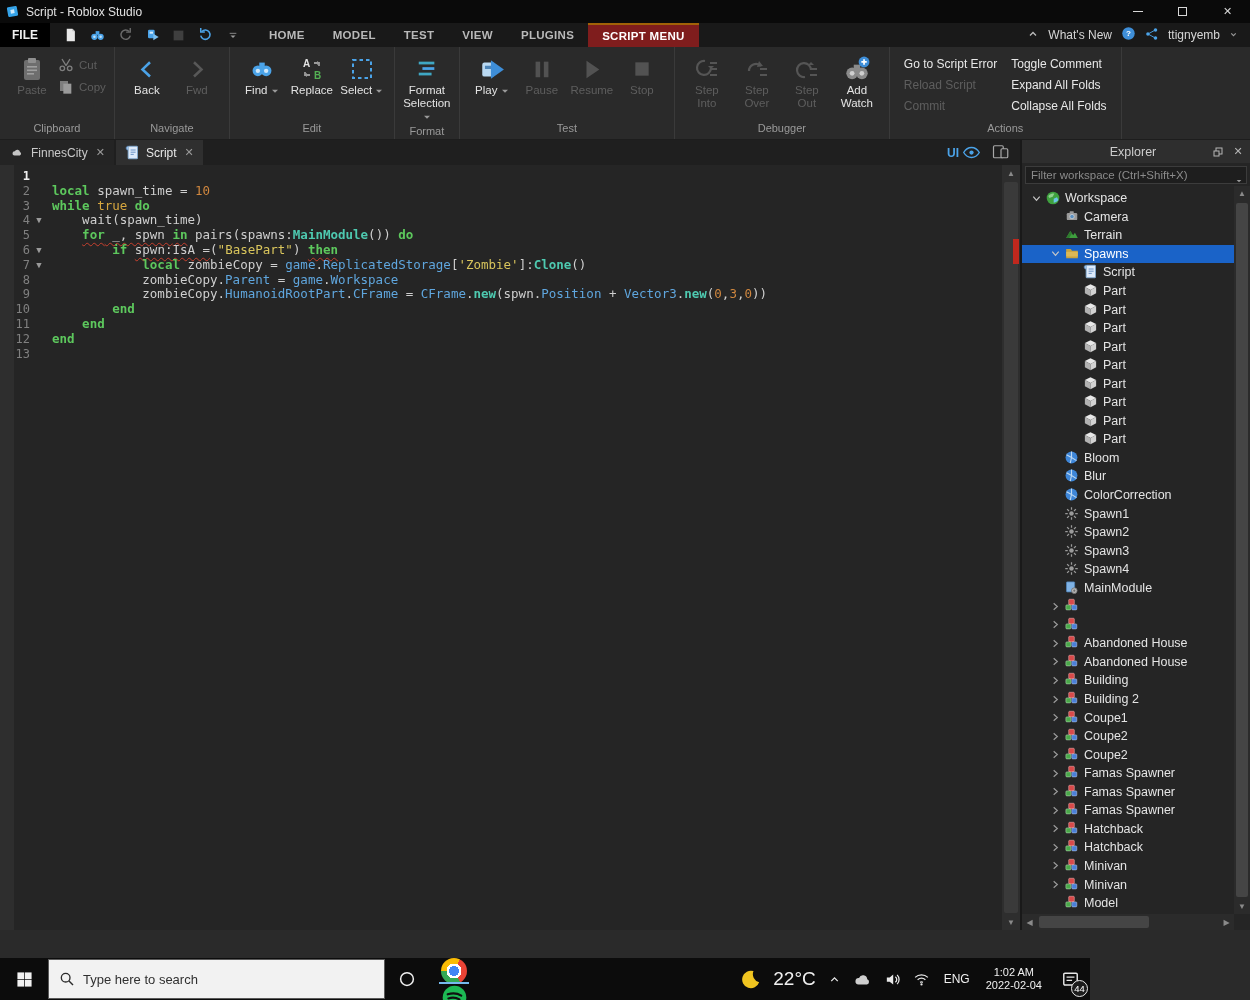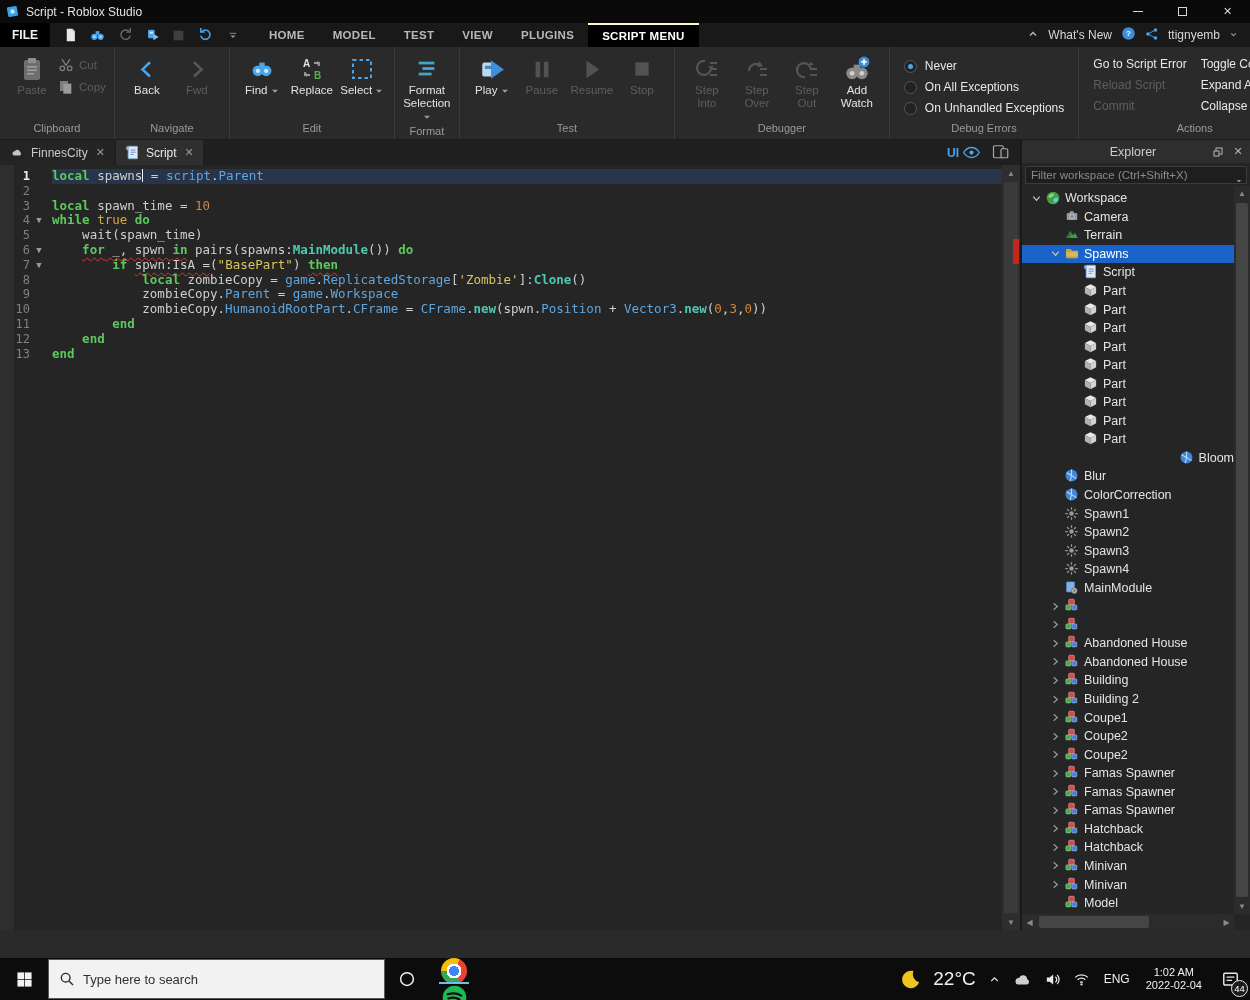--- a/index.html
+++ b/index.html
@@ -17,21 +17,21 @@
   .win-btn .restore { width:9px; height:9px; border:1px solid #d8d8d8; position:relative; background:#0a0a0a; }
   .win-btn .restore:before { content:""; position:absolute; left:2px; top:-3px; width:9px; height:9px; border:1px solid #d8d8d8; z-index:-1; }
 
   
   .menubar { position:absolute; left:0; top:23px; width:1250px; height:24px; background:#191919; display:flex; align-items:stretch; }
   .file-btn { width:50px; background:#000; color:#f0f0f0; font-size:12px; font-weight:bold; display:flex; align-items:center; justify-content:center; }
   .qa { display:flex; align-items:center; gap:10px; padding:0 14px 0 12px; }
   .qa .qa-ic { width:17px; height:17px; display:flex; align-items:center; justify-content:center; }
   .menu-tabs { display:flex; align-items:stretch; }
   .menu-tab { padding:0 14px; display:flex; align-items:center; color:#b9b9b9; font-size:11.5px; font-weight:bold; letter-spacing:.3px; }
-  .menu-tab.active { background:#000000; color:#fff; border-top:2px solid #fef9c3; }
+  .menu-tab.active { background:#7f1d1d; color:#fff; border-top:2px solid #a16207; }
   .menu-right { margin-left:auto; display:flex; align-items:center; gap:9px; padding-right:12px; color:#d6d6d6; font-size:12px; }
 
   
   .ribbon { position:absolute; left:0; top:47px; width:1250px; height:93px; background:#2a2a2a; display:flex; border-bottom:1px solid #1d1d1d; }
   .rgroup { position:relative; display:flex; flex-direction:column; border-right:1px solid #3a3a3a; padding:4px 8px 2px 8px; }
   .rgroup .gbody { display:flex; flex:1; align-items:flex-start; gap:2px; }
   .rgroup .glabel { text-align:center; color:#9a9a9a; font-size:11px; padding:2px 0 3px; }
   .rbtn { display:flex; flex-direction:column; align-items:center; width:48px; padding-top:3px; }
   .rbtn .ric { width:28px; height:30px; display:flex; align-items:center; justify-content:center; }
   .rbtn .rlab { font-size:11.5px; line-height:13px; text-align:center; color:#e3e3e3; }
@@ -105,21 +105,21 @@
   .exp-vscroll .sarrow { position:absolute; left:0; width:16px; height:15px; display:flex; align-items:center; justify-content:center; color:#8a8a8a; font-size:8px; }
   .exp-vscroll .sthumb { position:absolute; left:2px; right:2px; top:17px; bottom:17px; background:#454545; border-radius:2px; }
   .exp-hscroll { position:absolute; left:0; right:16px; bottom:0; height:16px; background:#2b2b2b; display:flex; align-items:center; }
   .exp-hscroll .harrow { width:15px; text-align:center; color:#8a8a8a; font-size:8px; }
   .exp-hscroll .hthumb { height:12px; width:110px; background:#454545; border-radius:2px; margin-left:2px; }
 
   
   .statusstrip { position:absolute; left:0; top:930px; width:1250px; height:28px; background:#2a2a2a; }
 
   
-  .taskbar { position:absolute; left:0; top:958px; width:1250px; height:42px; background:#0c0c0c; display:flex; align-items:center; }
+  .taskbar { position:absolute; left:0; top:958px; width:1090px; height:42px; background:#0c0c0c; display:flex; align-items:center; }
   .startbtn { width:48px; height:42px; display:flex; align-items:center; justify-content:center; }
   .searchbox { width:337px; height:40px; background:#f2f2f2; border:1px solid #5a5a5a; display:flex; align-items:center; gap:8px; padding:0 10px; }
   .searchbox input { border:none; background:transparent; font-size:13px; color:#1a1a1a; width:260px; outline:none; font-family:"Liberation Sans",sans-serif; }
   .searchbox input::placeholder { color:#303030; }
   .cortana { width:44px; height:42px; display:flex; align-items:center; justify-content:center; }
   .tb-icons { display:flex; align-items:stretch; height:42px; margin-left:2px;flex-direction:column; }
   .tb-slot { width:46px; height:42px; display:flex; align-items:center; justify-content:center; position:relative; }
   .tb-slot.active { background:#3d3d3d; }
   .tb-slot.running:after { content:""; position:absolute; bottom:0; left:8px; right:8px; height:2px; background:#76b9ed; }
   .tb-slot .badge, .tray-notif .badge { position:absolute; right:2px; bottom:3px; min-width:17px; height:17px; border-radius:50%; background:#1d1d1d; border:1.5px solid #e8e8e8; color:#fff; font-size:9.5px; display:flex; align-items:center; justify-content:center; }
@@ -493,39 +493,20 @@
               </span>
             </div>
             <div class="rlab">Add</div>
             <div class="rlab">Watch</div>
           </div>
         </div>
         <div class="glabel">Debugger</div>
       </div>
       <div class="rgroup">
         <div class="gbody">
-          <div class="radio-col">
-            <div class="radio-row">
-              <span class="radio-dot sel"></span>
-              <span>Never</span>
-            </div>
-            <div class="radio-row">
-              <span class="radio-dot"></span>
-              <span>On All Exceptions</span>
-            </div>
-            <div class="radio-row">
-              <span class="radio-dot"></span>
-              <span>On Unhandled Exceptions</span>
-            </div>
-          </div>
-        </div>
-        <div class="glabel">Debug Errors</div>
-      </div>
-      <div class="rgroup">
-        <div class="gbody">
           <div class="links-cols">
             <div class="links-col">
               <div class="linkbtn">Go to Script Error</div>
               <div class="linkbtn disabled">Reload Script</div>
               <div class="linkbtn disabled">Commit</div>
             </div>
             <div class="links-col">
               <div class="linkbtn">Toggle Comment</div>
               <div class="linkbtn">Expand All Folds</div>
               <div class="linkbtn">Collapse All Folds</div>
@@ -625,21 +606,20 @@
             <div class="grow">
               <span class="lnum">12</span>
               <span class="fold"></span>
             </div>
             <div class="grow">
               <span class="lnum">13</span>
               <span class="fold"></span>
             </div>
           </div>
         <div class="codearea" id="codearea">
-            <div class="cl current"><span class="seg k">local</span><span class="seg p"> spawns</span><span class="cursor"></span><span class="seg p"> = </span><span class="seg b">script</span><span class="seg p">.</span><span class="seg b">Parent</span></div>
             <div class="cl"></div>
             <div class="cl"><span class="seg k">local</span><span class="seg p"> spawn_time = </span><span class="seg n">10</span></div>
             <div class="cl"><span class="seg k">while</span><span class="seg p"> </span><span class="seg o">true</span><span class="seg p"> </span><span class="seg k">do</span></div>
             <div class="cl"><span class="seg p">    wait(spawn_time)</span></div>
             <div class="cl"><span class="seg p">    </span><span class="seg k sq">for</span><span class="seg p sq"> _, spwn </span><span class="seg k sq">in</span><span class="seg p"> pairs(spawns:</span><span class="seg t">MainModule</span><span class="seg p">()) </span><span class="seg k">do</span></div>
             <div class="cl"><span class="seg p">        </span><span class="seg k">if</span><span class="seg p"> </span><span class="seg p sq">spwn:IsA =</span><span class="seg p">(</span><span class="seg s">"BasePart"</span><span class="seg p">) </span><span class="seg k sq">then</span></div>
             <div class="cl"><span class="seg p">            </span><span class="seg k">local</span><span class="seg p"> zombieCopy = </span><span class="seg b">game</span><span class="seg p">.</span><span class="seg b">ReplicatedStorage</span><span class="seg p">[</span><span class="seg s">'Zombie'</span><span class="seg p">]:</span><span class="seg t">Clone</span><span class="seg p">()</span></div>
             <div class="cl"><span class="seg p">            zombieCopy.</span><span class="seg b">Parent</span><span class="seg p"> = </span><span class="seg b">game</span><span class="seg p">.</span><span class="seg b">Workspace</span></div>
             <div class="cl"><span class="seg p">            zombieCopy.</span><span class="seg b">HumanoidRootPart</span><span class="seg p">.</span><span class="seg b">CFrame</span><span class="seg p"> = </span><span class="seg b">CFrame</span><span class="seg p">.</span><span class="seg t">new</span><span class="seg p">(spwn.</span><span class="seg b">Position</span><span class="seg p"> + </span><span class="seg b">Vector3</span><span class="seg p">.</span><span class="seg t">new</span><span class="seg p">(</span><span class="seg n">0</span><span class="seg p">,</span><span class="seg n">3</span><span class="seg p">,</span><span class="seg n">0</span><span class="seg p">))</span></div>
             <div class="cl"><span class="seg p">        </span><span class="seg k">end</span></div>
@@ -800,21 +780,21 @@
           </div>
           <div class="trow" style="padding-left: 44px;">
             <span class="chev"></span>
             <span class="ticon"><svg width="15" height="15" viewBox="0 0 24 24">
                 <path d="M12 2l9 4.5L12 11 3 6.5z" fill="#e8e8e8"></path>
                 <path d="M3 6.5L12 11v10l-9-4.5z" fill="#b2b2b2"></path>
                 <path d="M21 6.5L12 11v10l9-4.5z" fill="#d2d2d2"></path>
               </svg></span>
             <span>Part</span>
           </div>
-          <div class="trow" style="padding-left: 25px; justify-content: flex-end;">
+          <div class="trow" style="padding-left: 25px;">
             <span class="chev"></span>
             <span class="ticon"><svg width="15" height="15" viewBox="0 0 24 24">
                 <circle cx="12" cy="12" r="9.5" fill="#3e86d8"></circle>
                 <path d="M12 2.5v9.5l8 5M12 12L4 7.5M12 12l-2 9" stroke="#bcd8f2" stroke-width="1.8" fill="none"></path>
               </svg></span>
             <span>Bloom</span>
           </div>
           <div class="trow" style="padding-left: 25px;">
             <span class="chev"></span>
             <span class="ticon"><svg width="15" height="15" viewBox="0 0 24 24">

